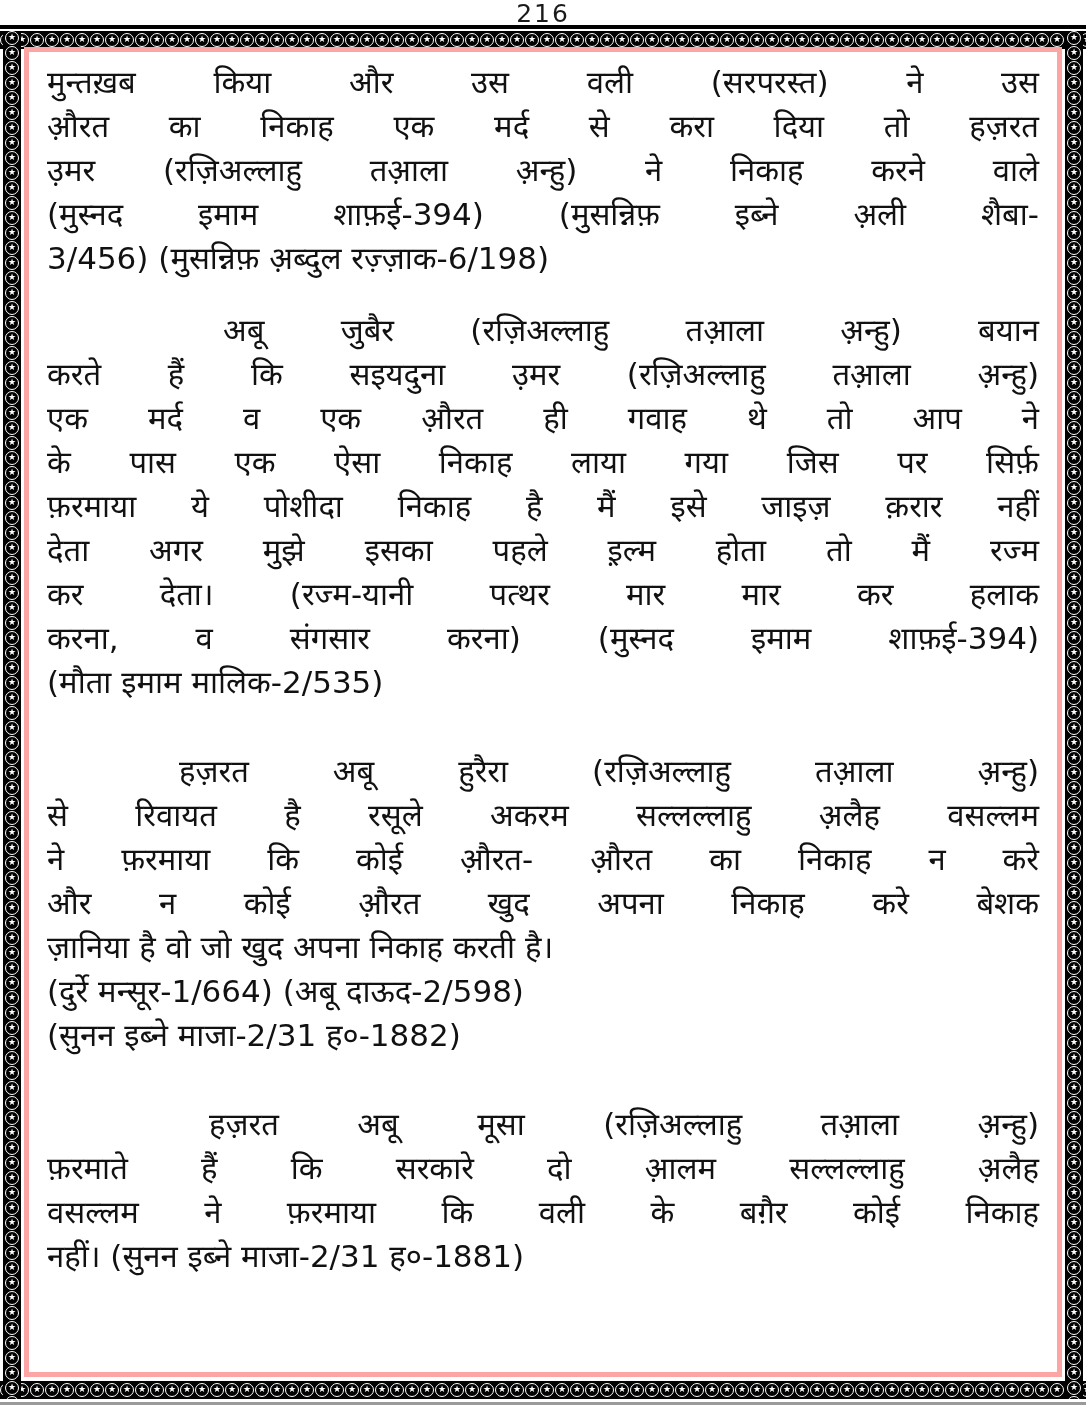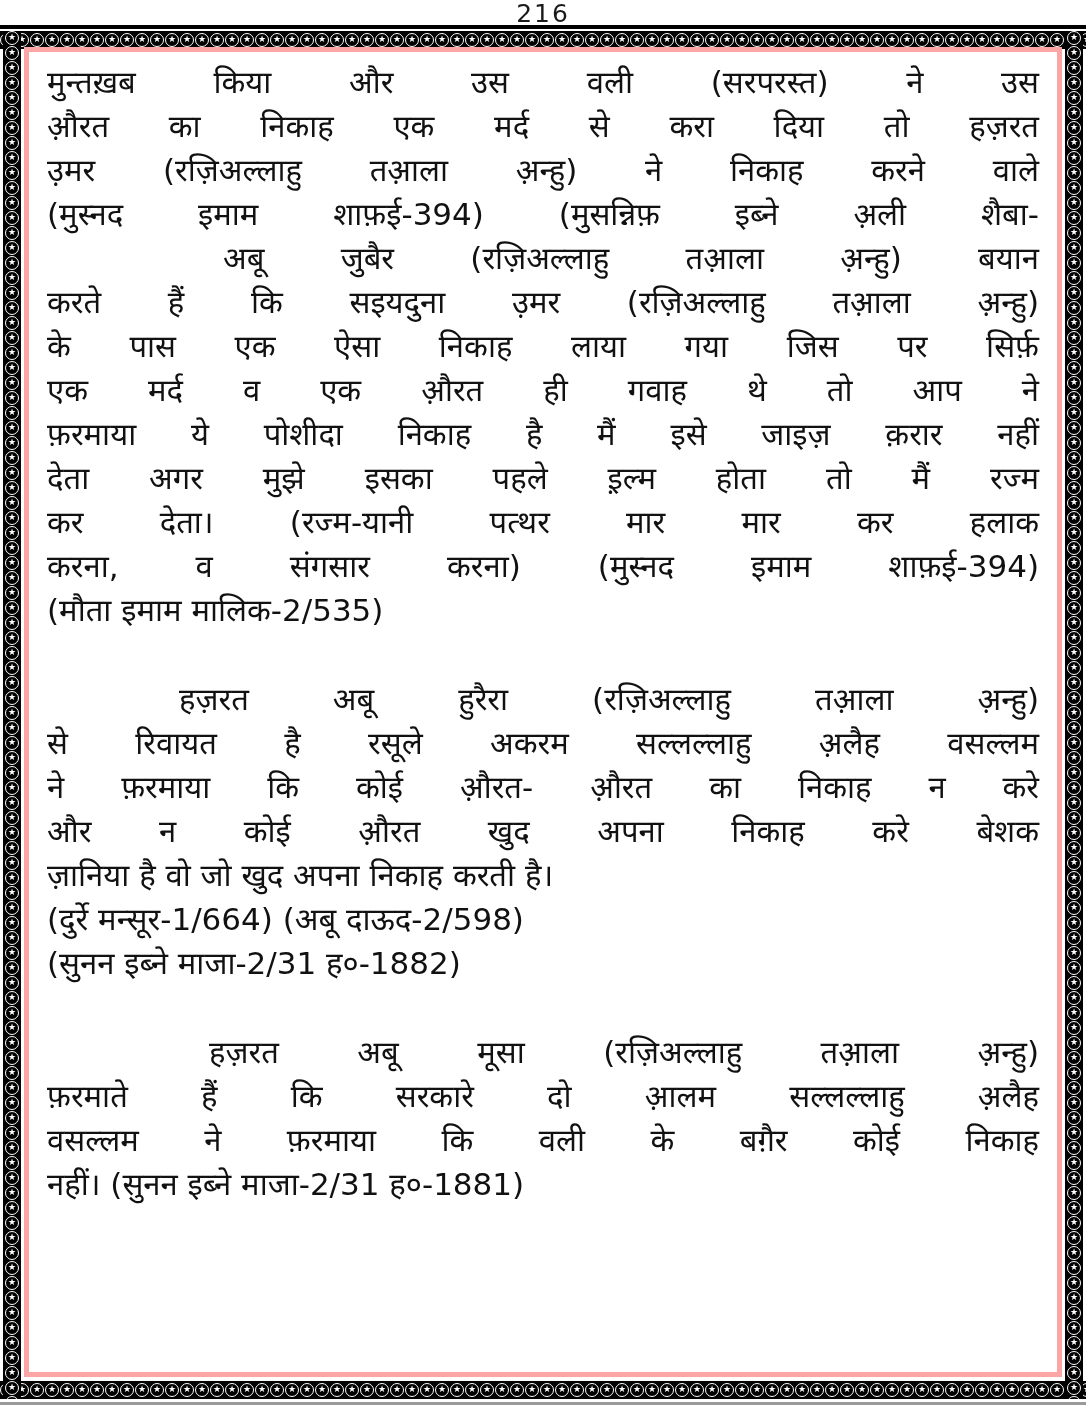--- a/index.html
+++ b/index.html
@@ -47,21 +47,21 @@
   }
   
   .content{
     position:absolute;top:47px;left:24px;right:24px;bottom:28px;
     border:5px solid #fca5a5;
     box-sizing:border-box;
     padding:8px 18px 0 18px;
     overflow:hidden;
   }
   .para{margin:0;}
-  .para-2{}
+  .para-2{margin-top:28px;}
   .para-3{margin-top:45px;}
   .para-4{margin-top:45px;}
   .line{
     font-size:31px;
     line-height:44px;
     color:#111;
     font-family:"DejaVu Sans","Liberation Sans",sans-serif;
   }
   .line.j{text-align:justify;text-align-last:justify;}
   .ind-a{padding-left:176px;}
@@ -416,27 +416,28 @@
       <span class="star-unit">★</span>
     </div>
 
   <div class="content">
 
     <div class="para para-1">
       <div class="line j">मुन्तख़ब किया और उस वली (सरपरस्त) ने उस</div>
       <div class="line j">औ़रत का निकाह एक मर्द से करा दिया तो हज़रत</div>
       <div class="line j">उ़मर (रज़िअल्लाहु तआ़ला अ़न्हु) ने निकाह करने वाले</div>
       <div class="line j">(मुस्नद इमाम शाफ़ई-394) (मुसन्निफ़ इब्ने अ़ली शैबा-</div>
+      <div class="line">3/456) (मुसन्निफ़ अ़ब्दुल रज़्ज़ाक-6/198)</div>
     </div>
 
     <div class="para para-2">
       <div class="line j ind-a">अबू जुबैर (रज़िअल्लाहु तआ़ला अ़न्हु) बयान</div>
       <div class="line j">करते हैं कि सइयदुना उ़मर (रज़िअल्लाहु तआ़ला अ़न्हु)</div>
+      <div class="line j">एक मर्द व एक औ़रत ही गवाह थे तो आप ने</div>
       <div class="line j">के पास एक ऐसा निकाह लाया गया जिस पर सिर्फ़</div>
-      <div class="line j">एक मर्द व एक औ़रत ही गवाह थे तो आप ने</div>
       <div class="line j">फ़रमाया ये पोशीदा निकाह है मैं इसे जाइज़ क़रार नहीं</div>
       <div class="line j">देता अगर मुझे इसका पहले इ़ल्म होता तो मैं रज्म</div>
       <div class="line j">कर देता। (रज्म-यानी पत्थर मार मार कर हलाक</div>
       <div class="line j">करना, व संगसार करना) (मुस्नद इमाम शाफ़ई-394)</div>
       <div class="line">(मौता इमाम मालिक-2/535)</div>
     </div>
 
     <div class="para para-3">
       <div class="line j ind-b">हज़रत अबू हुरैरा (रज़िअल्लाहु तआ़ला अ़न्हु)</div>
       <div class="line j">से रिवायत है रसूले अकरम सल्लल्लाहु अ़लैह वसल्लम</div>

